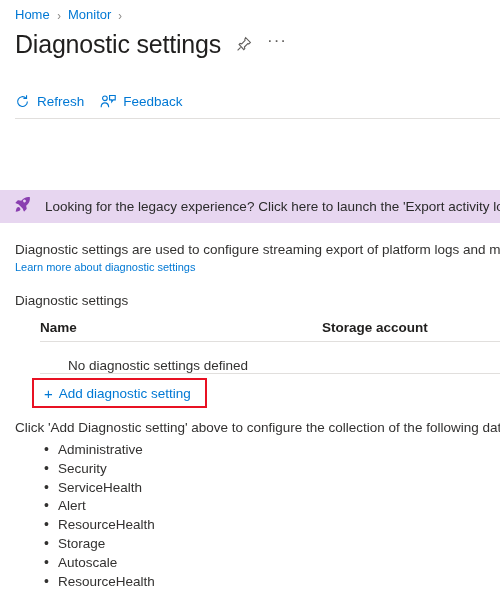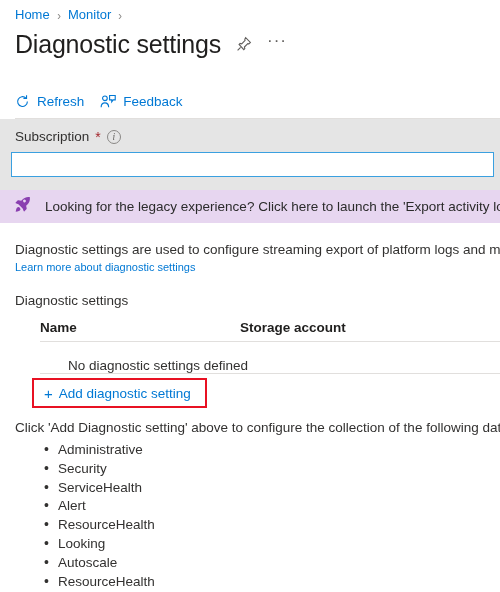--- a/index.html
+++ b/index.html
@@ -110,21 +110,21 @@
     position: absolute; top: 293px; left: 15px;
     font-size: 13.5px; color: #323130; white-space: nowrap;
   }
 
   
   .tbl { position: absolute; top: 313px; left: 40px; width: 460px; }
   .tbl-head {
     display: flex; height: 28px; align-items: center;
     font-size: 13.5px; font-weight: bold; color: #201f1e;
   }
-  .col-name { width: 200px; }
+  .col-name { width: 282px; }
   .col-storage { flex: 1; }
   .tbl-rule { height: 1px; background: #e1dfdd; width: 460px; }
   .tbl-row {
     display: flex; height: 31px; align-items: flex-end;
     font-size: 13.5px; color: #323130; margin-left: 28px;
   }
 
   
   .add-wrap {
     position: absolute; top: 378px; left: 32px;
@@ -197,28 +197,20 @@
           <circle cx="5.2" cy="4.6" r="2.5"></circle>
           <path d="M1.2 14c0-2.7 1.8-4.6 4-4.6s4 1.9 4 4.6"></path>
           <path d="M10.2 1.6h6v4.6h-2.2l-1.5 2v-2h-2.3z"></path>
         </svg>
       </span>
       <span>Feedback</span>
     </span>
   </div>
   <div class="cmd-divider"></div>
 
-  <div class="sub-panel">
-    <div class="sub-label-row">
-      <span>Subscription</span>
-      <span class="req-star">*</span>
-      <span class="info-icon">i</span>
-    </div>
-    <input class="sub-input" type="text" value="" style="">
-  </div>
 
   <div class="banner">
     <span>
       <svg width="19" height="19" viewBox="0 0 20 20" fill="#8a3fb0">
         <path d="M17.6 2.2c-2.9-.5-5.6.5-7.6 2.5L8.6 6.1 5.9 5.5c-.4-.1-.8 0-1.1.3l-2 2c-.3.3-.2.7.2.9l2.6 1 .1.1 4.4 4.4.1.1 1 2.6c.2.4.6.5.9.2l2-2c.3-.3.4-.7.3-1.1l-.6-2.7 1.4-1.4c2-2 3-4.7 2.5-7.6zm-4.3 4.9a1.5 1.5 0 1 1-2.1-2.1 1.5 1.5 0 0 1 2.1 2.1z"></path>
         <path d="M4.2 13.4c-1 1-1.3 4.3-1.3 4.3s3.3-.3 4.3-1.3a2.1 2.1 0 0 0-3-3z"></path>
       </svg>
     </span>
     <span class="banner-text">Looking for the legacy experience? Click here to launch the 'Export activity log' blade</span>
   </div>
@@ -248,18 +240,18 @@
     </span>
   </div>
 
   <div class="follow-text">Click 'Add Diagnostic setting' above to configure the collection of the following data:</div>
   <ul class="bullets">
     <li>Administrative</li>
     <li>Security</li>
     <li>ServiceHealth</li>
     <li>Alert</li>
     <li>ResourceHealth</li>
-    <li>Looking</li>
+    <li>Storage</li>
     <li>Autoscale</li>
     <li>ResourceHealth</li>
   </ul>
 
 </div>
 
 </body></html>

